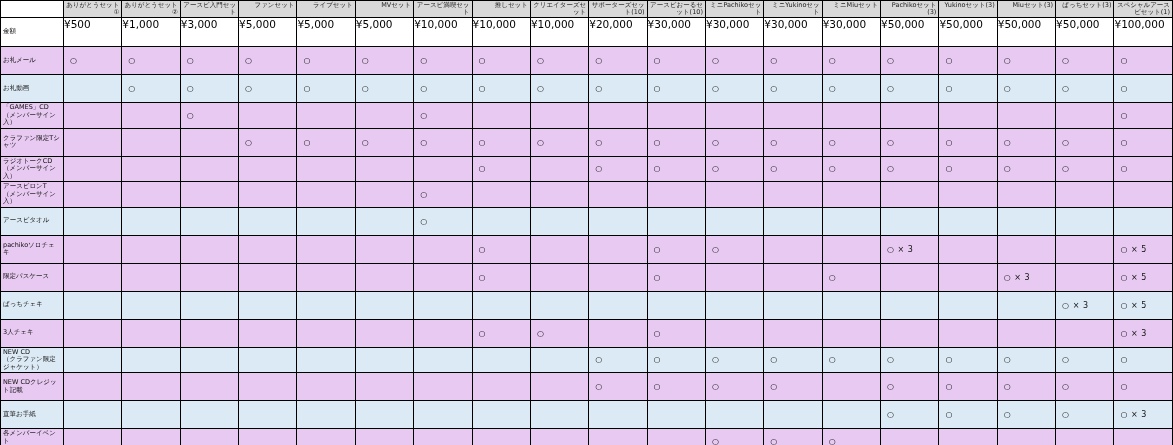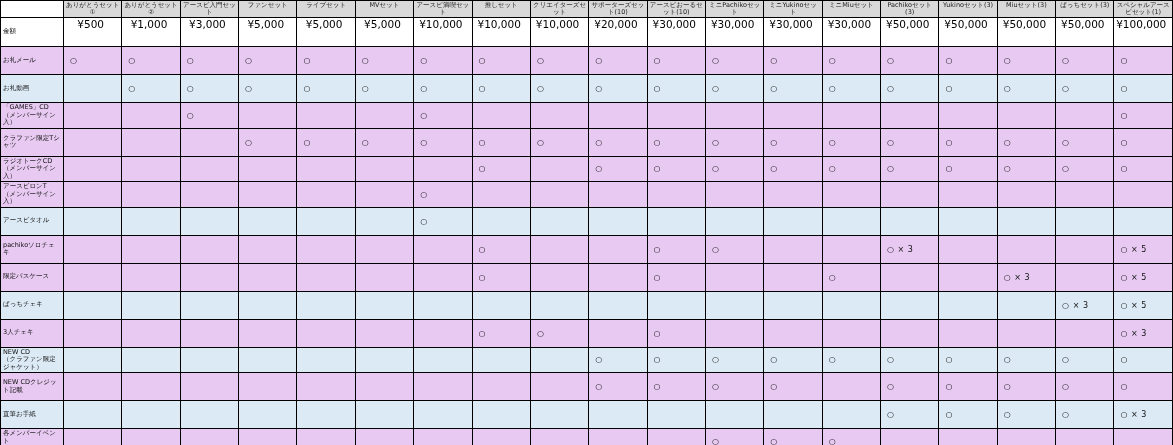--- a/index.html
+++ b/index.html
@@ -13,29 +13,29 @@
   col.labelcol{width:63px;}
   th,td{
     border:1px solid #000000;
     overflow:hidden;
     vertical-align:middle;
     box-sizing:border-box;
   }
   thead th{
     background:var(--header-bg);
     font-size:6.5px;line-height:7px;font-weight:normal;
-    text-align:center;vertical-align:top;
+    text-align:right;vertical-align:top;
     height:15px;padding:1px 2px;
     color:#222;
   }
   thead th.corner{background:#ffffff;}
   tr.price-row td{
     background:#ffffff;
     font-size:10.5px;line-height:12px;
-    text-align:center;height:15px;padding:0 4px 16px 0;
+    text-align:left;height:15px;padding:0 4px 16px 0;
     color:#000;
   }
   tr.price-row td.row-label{
     font-size:6.5px;text-align:left;padding:1px 2px;
   }
   tbody td{font-size:8px;color:#111;}
   tbody td.row-label{
     font-size:6.5px;line-height:7.5px;
     white-space:pre-line;padding:1px 2px;
     vertical-align:middle;

